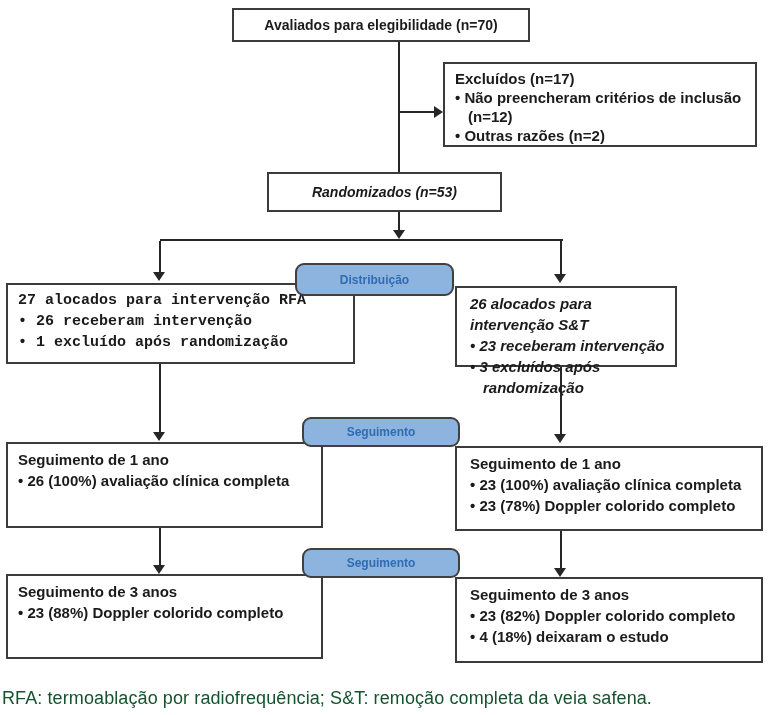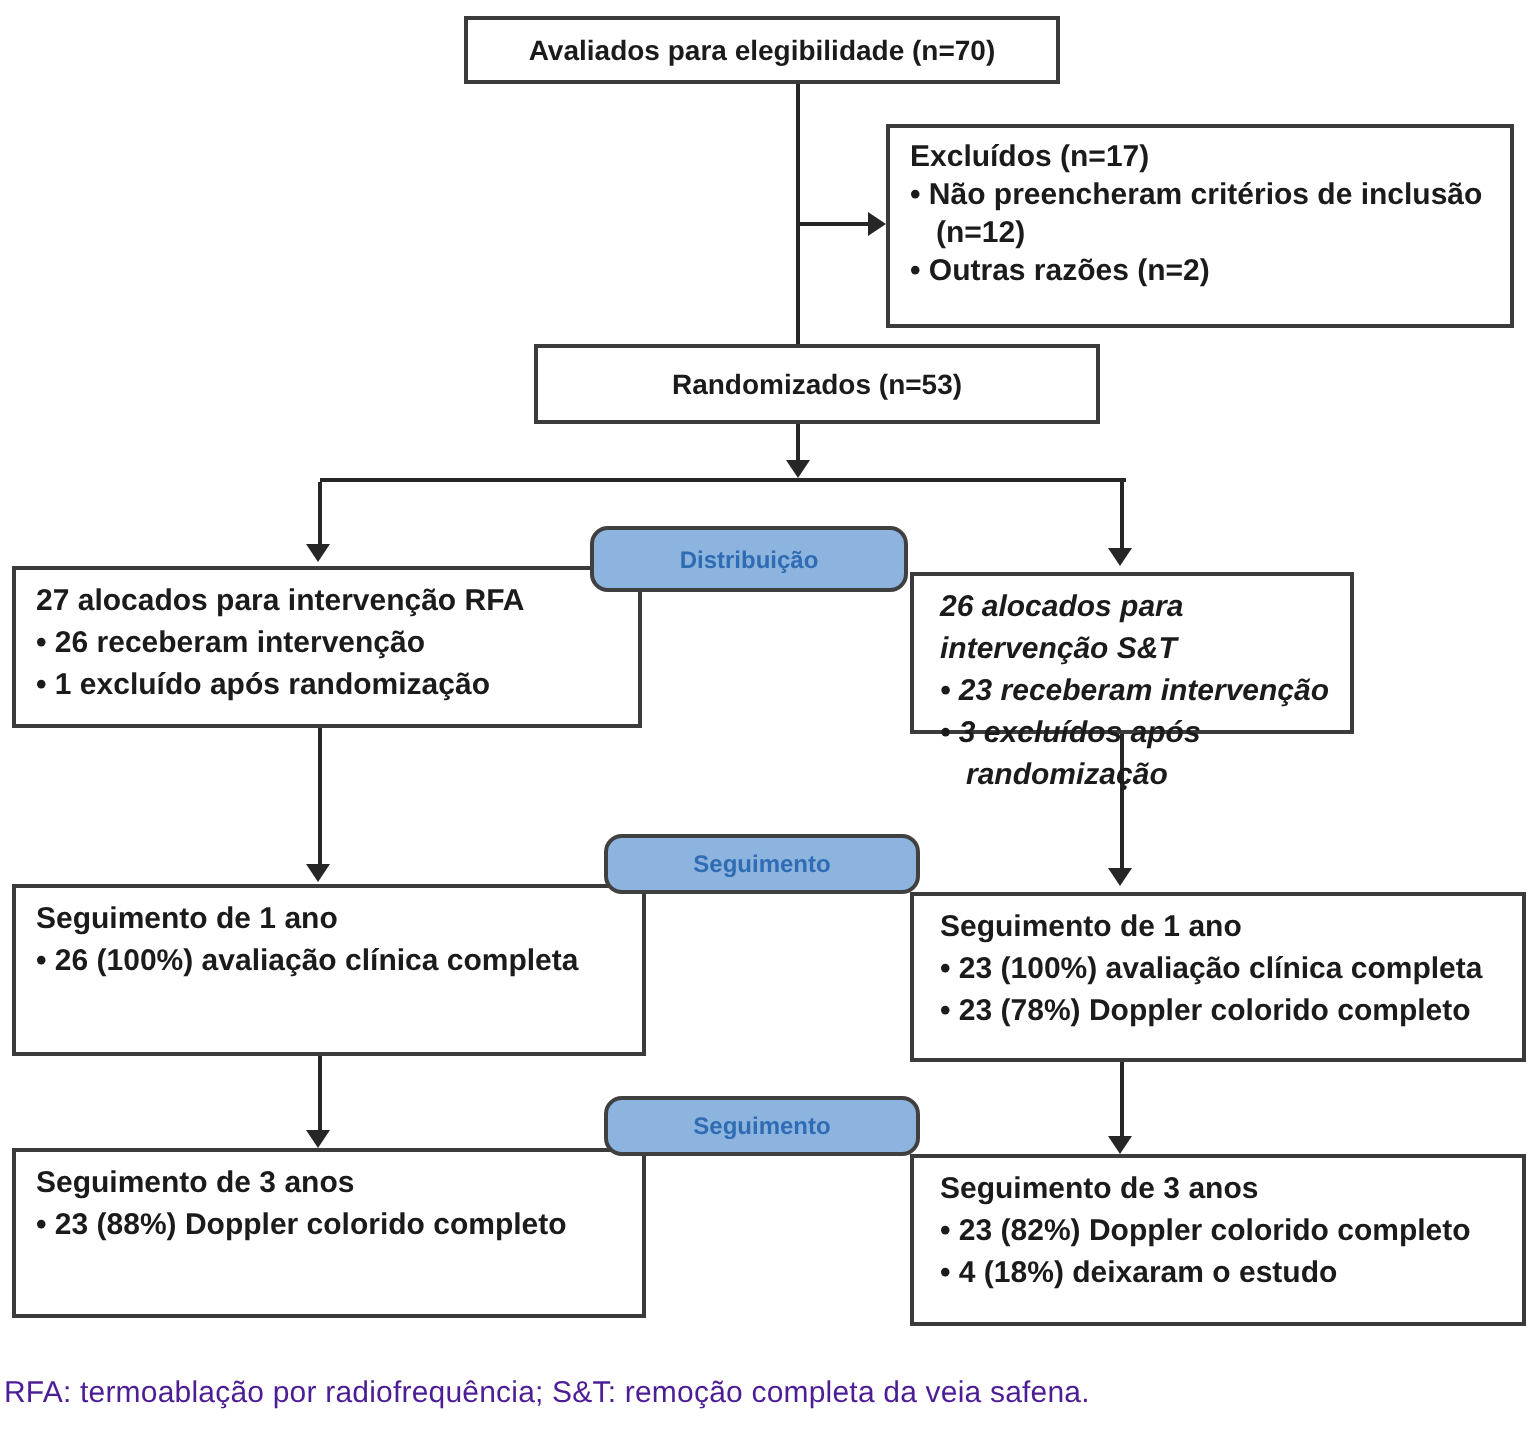--- a/index.html
+++ b/index.html
@@ -32,61 +32,61 @@
     position:absolute;width:0;height:0;z-index:3;
     border-left:6px solid transparent;border-right:6px solid transparent;
     border-top:9px solid #262626;
   }
   .arr-right{
     position:absolute;width:0;height:0;z-index:3;
     border-top:6px solid transparent;border-bottom:6px solid transparent;
     border-left:9px solid #262626;
   }
   .footnote{
-    position:absolute;left:2px;top:688px;font-size:15px;font-weight:normal;
-    color:#4c1d95;letter-spacing:0.1px;
+    position:absolute;left:2px;top:688px;font-size:18px;font-weight:normal;
+    color:#14532d;letter-spacing:0.1px;
   }
 </style>
 </head>
 <body>
 
 <div id="canvas">
 
   <div class="box center" style="left:232px;top:8px;width:298px;height:34px;">
     <span>Avaliados para elegibilidade (n=70)</span>
   </div>
 
   <div class="vline" style="left:398px;top:41px;height:131px;"></div>
 
   <div class="hline" style="left:400px;top:111px;width:34px;"></div>
   <div class="arr-right" style="left:434px;top:106px;"></div>
 
-  <div class="box tight" style="left:443px;top:62px;width:314px;height:102px;padding:5px 6px 5px 10px;">
+  <div class="box tight" style="left:443px;top:62px;width:314px;height:85px;padding:5px 6px 5px 10px;">
     <div>Excluídos (n=17)</div>
     <div class="line">• Não preencheram critérios de inclusão (n=12)</div>
     <div class="line">• Outras razões (n=2)</div>
   </div>
 
-  <div class="box center" style="left:267px;top:172px;width:283px;height:40px;">
+  <div class="box center" style="left:267px;top:172px;width:235px;height:40px;font-style:italic;">
     <span>Randomizados (n=53)</span>
   </div>
 
   <div class="vline" style="left:398px;top:212px;height:19px;"></div>
   <div class="arr-down" style="left:393px;top:230px;"></div>
   <div class="hline" style="left:160px;top:239px;width:403px;"></div>
   <div class="vline" style="left:159px;top:241px;height:31px;"></div>
   <div class="arr-down" style="left:153px;top:272px;"></div>
   <div class="vline" style="left:560px;top:241px;height:33px;"></div>
   <div class="arr-down" style="left:554px;top:274px;"></div>
 
   <div class="badge" style="left:295px;top:263px;width:159px;height:33px;">
     <span>Distribuição</span>
   </div>
 
-  <div class="box" style="left:6px;top:283px;width:315px;height:81px;">
+  <div class="box" style="left:6px;top:283px;width:349px;height:81px;font-family:Liberation Mono, monospace;">
     <div>27 alocados para intervenção RFA</div>
     <div class="line">• 26 receberam intervenção</div>
     <div class="line">• 1 excluído após randomização</div>
   </div>
 
   <div class="box" style="left:455px;top:286px;width:222px;height:81px;padding-left:13px;font-style:italic;">
     <div>26 alocados para intervenção S&amp;T</div>
     <div class="line">• 23 receberam intervenção</div>
     <div class="line">• 3 excluídos após randomização</div>
   </div>

